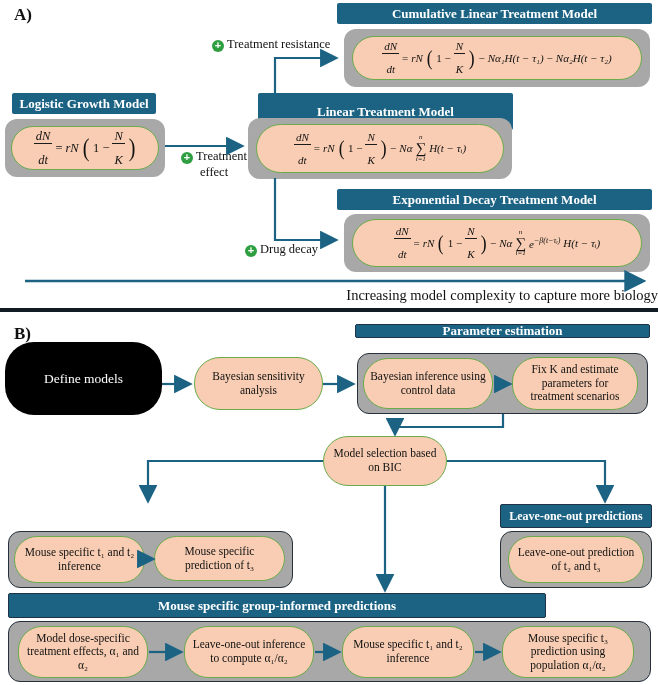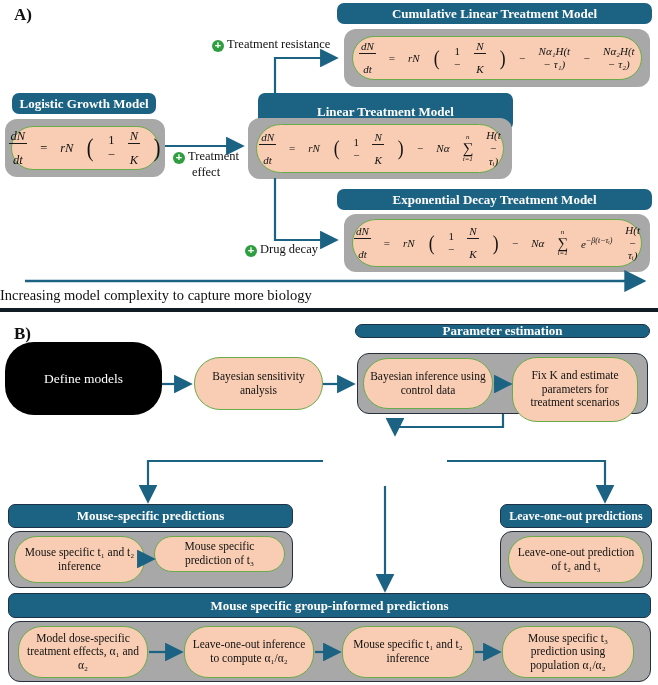--- a/index.html
+++ b/index.html
@@ -1,40 +1,40 @@
 <!DOCTYPE html>
 <html><head>
 <meta charset="utf-8">
 <style>
   html,body{margin:0;padding:0;background:#fff;}
   #fig{position:relative;width:658px;height:685px;background:#fff;overflow:hidden;
        font-family:"Liberation Serif",serif;color:#111;}
   .abs{position:absolute;}
   .panel-label{font-weight:bold;font-size:17px;}
   .hdr{position:absolute;background:#1b6283;color:#fff;font-weight:bold;font-size:13px;
-       border-radius:7px;display:flex;align-items:center;justify-content:center;text-align:center;
+       border-radius:2px;display:flex;align-items:center;justify-content:center;text-align:center;
        line-height:1.05;}
   .hdr.bordered{border:1.5px solid #1e3346;box-sizing:border-box;}
   .graybox{position:absolute;background:#a8a8a8;border-radius:12px;box-sizing:border-box;}
   .graybox.bordered{border:1.5px solid #25303c;}
   .peach{position:absolute;background:#f8cdb3;border:1.4px solid #6aab4a;box-sizing:border-box;
          display:flex;align-items:center;justify-content:center;text-align:center;
          font-size:11.5px;line-height:1.18;padding:2px 6px;}
   .blackpill{position:absolute;background:#000;color:#fff;border-radius:29px;
          display:flex;align-items:center;justify-content:center;font-size:13.5px;}
   .edge-label{position:absolute;font-size:12.5px;white-space:nowrap;}
-  .edge-label.wrap{white-space:normal;text-align:center;line-height:1.25;}
+  .edge-label.wrap{white-space:normal;text-align:center;line-height:1.25;margin-left:8px;}
   .plus{display:inline-block;width:12px;height:12px;border-radius:50%;background:#2e9e41;
         color:#fff;font-size:11px;line-height:11px;text-align:center;font-weight:bold;
         font-family:"Liberation Sans",sans-serif;vertical-align:-1px;margin-right:3px;}
-  .caption{position:absolute;left:0;right:0;text-align:left;font-size:14.5px;}
+  .caption{position:absolute;left:0;right:0;text-align:right;font-size:14.5px;}
   .divider{position:absolute;left:0;width:658px;background:#111b24;}
   svg.wires{position:absolute;left:0;top:0;pointer-events:none;}
   
-  .eq{display:flex;align-items:center;justify-content:center;gap:13px;font-style:italic;
+  .eq{display:flex;align-items:center;justify-content:center;gap:3px;font-style:italic;
       font-size:11px;width:100%;}
   .eq.big{font-size:12.5px;}
   .frac{display:inline-flex;flex-direction:column;align-items:center;line-height:1;}
   .fn{border-bottom:1px solid #1a1a1a;padding:0 2px 1px;}
   .fd{padding-top:10px;}
   .bigp{font-style:normal;font-size:2em;font-weight:300;line-height:.75;display:inline-block;
         transform:scaleX(.8);}
   .sum{display:inline-flex;flex-direction:column;align-items:center;line-height:1;}
   .sl{font-size:7px;}
   .sg{font-size:15px;font-style:normal;line-height:.95;}
@@ -166,33 +166,33 @@
 
   <div class="abs panel-label" style="left:14px;top:324px;">B)</div>
 
   <div class="blackpill" style="left:5px;top:342px;width:157px;height:73px;">Define models</div>
 
   <div class="peach" style="left:194px;top:357px;width:129px;height:53px;border-radius:26px;">Bayesian sensitivity analysis</div>
 
   <div class="hdr bordered" style="left:355px;top:324px;width:295px;height:14px;">Parameter estimation</div>
   <div class="graybox bordered" style="left:357px;top:353px;width:291px;height:61px;"></div>
   <div class="peach" style="left:363px;top:358px;width:130px;height:51px;border-radius:25px;">Bayesian inference using control data</div>
-  <div class="peach" style="left:512px;top:357px;width:126px;height:65px;border-radius:25px;">Fix K and estimate parameters for treatment scenarios</div>
-
-
-  <div class="hdr bordered" style="left:8px;top:504px;width:285px;height:24px;">Mouse-specific predictions</div>
+  <div class="peach" style="left:512px;top:357px;width:126px;height:53px;border-radius:25px;">Fix K and estimate parameters for treatment scenarios</div>
+
+  <div class="peach" style="left:323px;top:436px;width:124px;height:50px;border-radius:25px;">Model selection based on BIC</div>
+
   <div class="graybox bordered" style="left:8px;top:531px;width:285px;height:57px;"></div>
   <div class="peach" style="left:14px;top:536px;width:131px;height:47px;border-radius:23px;">Mouse specific t₁ and t₂ inference</div>
-  <div class="peach" style="left:154px;top:536px;width:131px;height:36px;border-radius:23px;">Mouse specific prediction of t₃</div>
+  <div class="peach" style="left:154px;top:536px;width:131px;height:45px;border-radius:23px;">Mouse specific prediction of t₃</div>
 
   <div class="hdr bordered small" style="left:500px;top:504px;width:152px;height:24px;">Leave-one-out predictions</div>
   <div class="graybox bordered" style="left:500px;top:531px;width:152px;height:57px;"></div>
   <div class="peach" style="left:508px;top:536px;width:136px;height:47px;border-radius:23px;">Leave-one-out prediction of t₂ and t₃</div>
 
-  <div class="hdr bordered" style="left:8px;top:593px;width:643px;height:25px;">Mouse specific group-informed predictions</div>
+  <div class="hdr bordered" style="left:8px;top:593px;width:538px;height:25px;">Mouse specific group-informed predictions</div>
   <div class="graybox bordered" style="left:8px;top:621px;width:643px;height:61px;"></div>
   <div class="peach" style="left:18px;top:626px;width:130px;height:52px;border-radius:24px;">Model dose-specific treatment effects, α₁ and α₂</div>
   <div class="peach" style="left:184px;top:626px;width:130px;height:52px;border-radius:24px;">Leave-one-out inference to compute α₁/α₂</div>
   <div class="peach" style="left:342px;top:626px;width:132px;height:52px;border-radius:24px;">Mouse specific t₁ and t₂ inference</div>
   <div class="peach" style="left:502px;top:626px;width:132px;height:52px;border-radius:24px;">Mouse specific t₃ prediction using population α₁/α₂</div>
 
   <svg class="wires" width="658" height="685">
     <defs>
       <marker id="arr" viewBox="0 0 10 10" refX="8" refY="5" markerWidth="8.5" markerHeight="8.5" orient="auto-start-reverse">
         <path d="M0,0 L10,5 L0,10 z" fill="#1b6283"></path>

